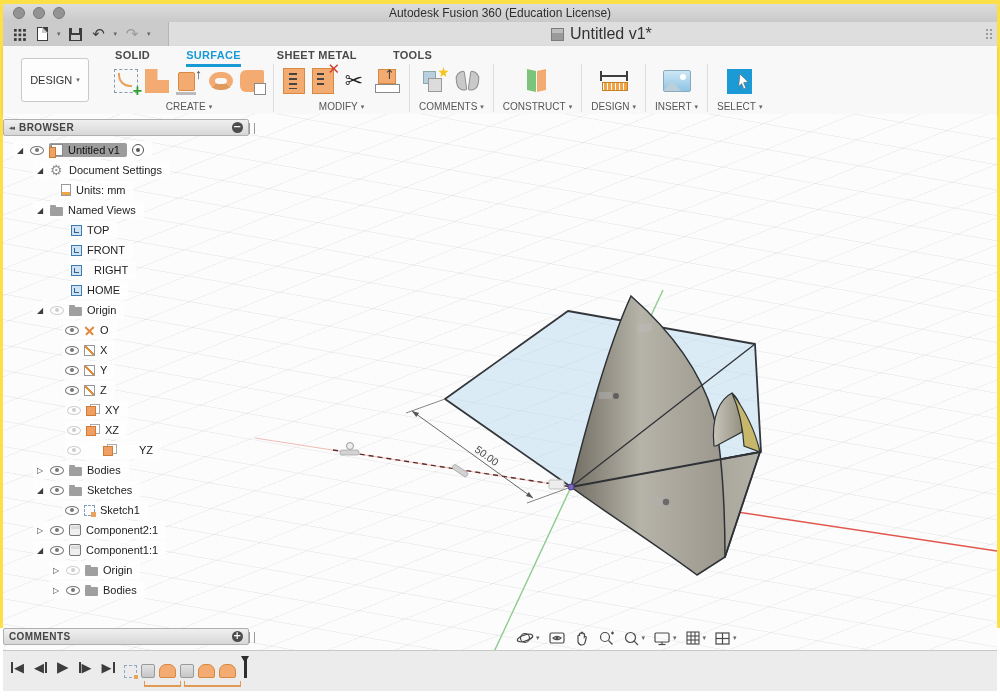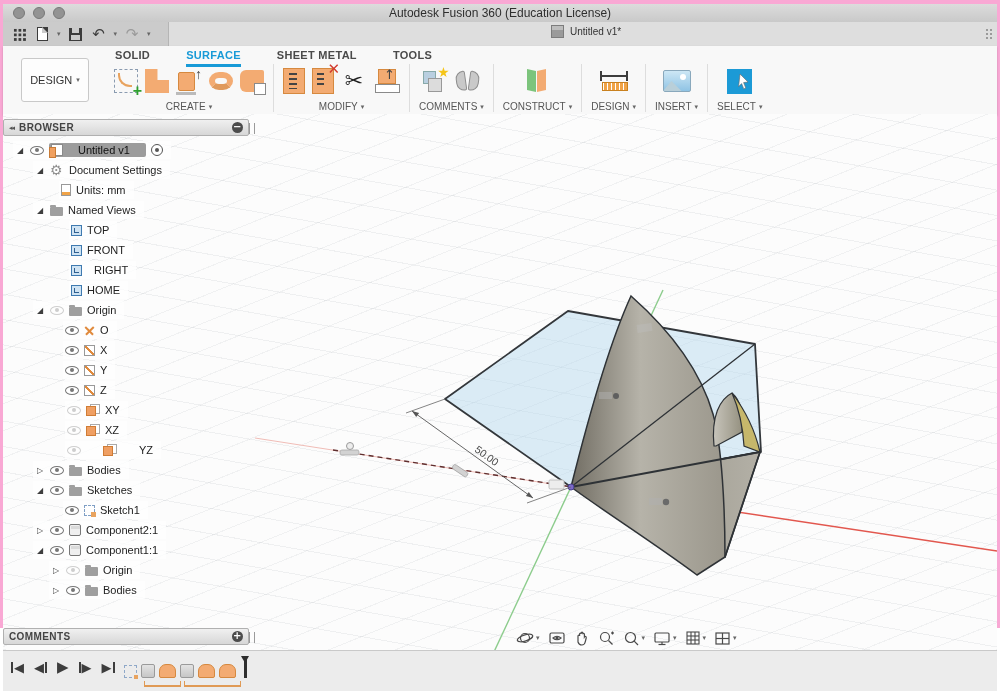--- a/index.html
+++ b/index.html
@@ -1,19 +1,19 @@
 <!DOCTYPE html>
 <html><head>
 <meta charset="utf-8">
 <style>
   html,body{margin:0;padding:0;}
   body{width:1000px;height:700px;overflow:hidden;font-family:"Liberation Sans",sans-serif;
        -webkit-font-smoothing:antialiased;}
   .g{font-family:"DejaVu Sans",sans-serif;}
-  .frame{position:relative;width:1000px;height:628px;background:#f9a8d4;}
+  .frame{position:relative;width:1000px;height:628px;background:#fde047;}
   
   .titlebar{position:absolute;left:3px;top:4px;right:3px;height:18px;
     background:linear-gradient(#dcdcdc,#c9c9c9);border-bottom:1px solid #a8a8a8;}
   .tl-dots{position:absolute;left:10px;top:3px;display:flex;gap:8px;}
   .tl-dot{width:12px;height:12px;border-radius:50%;background:#939393;border:1px solid #787878;box-sizing:border-box;}
   .win-title{position:absolute;left:0;right:0;top:2px;text-align:center;font-size:12px;color:#2e2e2e;}
   
   .row2{position:absolute;left:3px;top:22px;right:3px;height:24px;background:#dedede;border-bottom:1px solid #bdbdbd;}
   .qat{position:absolute;left:0;top:0;width:166px;height:24px;background:#cbcbcb;border-right:1px solid #b5b5b5;
        display:flex;align-items:center;gap:7px;padding-left:8px;box-sizing:border-box;}
@@ -22,21 +22,21 @@
   .qi-grid{width:13px;height:13px;background-image:radial-gradient(#3c3c3c 1.4px,transparent 1.6px);
        background-size:4.6px 4.6px;background-position:0 0;}
   .qi-file{width:11px;height:14px;background:#fff;border:1.5px solid #3c3c3c;box-sizing:border-box;position:relative;}
   .qi-file::after{content:"";position:absolute;right:-1px;top:-1px;border:3px solid #3c3c3c;
        border-left-color:#cbcbcb;border-bottom-color:#cbcbcb;}
   .qi-save{width:13px;height:13px;background:#3c3c3c;position:relative;}
   .qi-save::before{content:"";position:absolute;left:3px;top:0;width:7px;height:5px;background:#cbcbcb;}
   .qi-save::after{content:"";position:absolute;left:2px;bottom:1px;width:9px;height:5px;background:#cbcbcb;}
   .qi-undo{font-size:15px;line-height:13px;color:#3c3c3c;}
   .qi-redo{font-size:15px;line-height:13px;color:#9a9a9a;}
-  .doc-tab{position:absolute;left:548px;top:3px;display:flex;align-items:center;gap:6px;font-size:10px;color:#333;}
+  .doc-tab{position:absolute;left:548px;top:3px;display:flex;align-items:center;gap:6px;font-size:16px;color:#333;}
   .cube-ic{width:11px;height:11px;background:#9a9a9a;border:1px solid #7c7c7c;position:relative;}
   .cube-ic::after{content:"";position:absolute;left:0;top:0;width:100%;height:4px;background:#bdbdbd;}
   .more-dots{position:absolute;right:4px;top:6px;width:8px;height:11px;
      background-image:radial-gradient(#9a9a9a 1px,transparent 1.2px);background-size:4px 4px;}
   
   .ribbon{position:absolute;left:3px;top:46px;right:3px;height:68px;background:#f8f8f8;
     border-bottom:1px solid #c6c6c6;box-shadow:0 1px 2px rgba(0,0,0,.18);}
   .tabbar{position:absolute;top:3px;left:112px;display:flex;gap:36px;}
   .rtab{font-size:11px;font-weight:bold;color:#4a4a4a;letter-spacing:.3px;padding-bottom:3px;cursor:default;}
   .rtab.active{color:#189ad7;border-bottom:3px solid #189ad7;}
@@ -151,21 +151,21 @@
   .ti-point::after{content:"";position:absolute;top:4.5px;left:0;height:2px;width:11px;background:#e08a3c;}
   .ti-axis{width:11px;height:11px;border:1px solid #999;background:
      linear-gradient(45deg,transparent 42%,#e08a3c 42%,#e08a3c 58%,transparent 58%) #fff;box-sizing:border-box;}
   .ti-plane{width:14px;height:12px;}
   .ti-plane::before{content:"";position:absolute;right:0;top:0;width:8px;height:8px;background:#fff;border:1px solid #aaa;}
   .ti-plane::after{content:"";position:absolute;left:0;bottom:0;width:8px;height:8px;background:#ef9f63;border:1px solid #d07c35;}
   .ti-sketch{width:11px;height:11px;border:1px dashed #7f9fc5;box-sizing:border-box;}
   .ti-sketch::after{content:"";position:absolute;right:-2px;bottom:-2px;width:5px;height:5px;background:#e8a35f;}
   .ti-component{width:12px;height:12px;border:1.2px solid #777;border-radius:2px;background:#efefef;box-sizing:border-box;}
   .ti-component::after{content:"";position:absolute;left:1px;top:1px;width:9px;height:3px;background:#dadada;}
-  .sel{display:flex;align-items:center;gap:15px;background:#9c9c9c;border-radius:2px;padding:1px 16px 1px 2px;}
+  .sel{display:flex;align-items:center;gap:5px;background:#9c9c9c;border-radius:2px;padding:1px 7px 1px 2px;}
   .sel .tlabel{color:#101010;}
   .t-radio{width:12px;height:12px;border-radius:50%;border:1.2px solid #555;background:#fff;position:relative;box-sizing:border-box;}
   .t-radio::after{content:"";position:absolute;left:3px;top:3px;width:4px;height:4px;border-radius:50%;background:#555;}
   
   .navbar{position:absolute;left:516px;top:628px;height:20px;display:flex;align-items:center;gap:8px;color:#4a4a4a;}
   .nav-item{display:flex;align-items:center;gap:2px;}
   
   .timeline{position:absolute;left:3px;top:650px;right:3px;height:40px;background:#ececec;border-top:1px solid #c9c9c9;}
   .pb{position:absolute;left:8px;top:10px;display:flex;gap:10px;align-items:center;color:#3d3d3d;}
   .pb .b{display:flex;align-items:center;gap:1px;font-size:13px;line-height:13px;}

